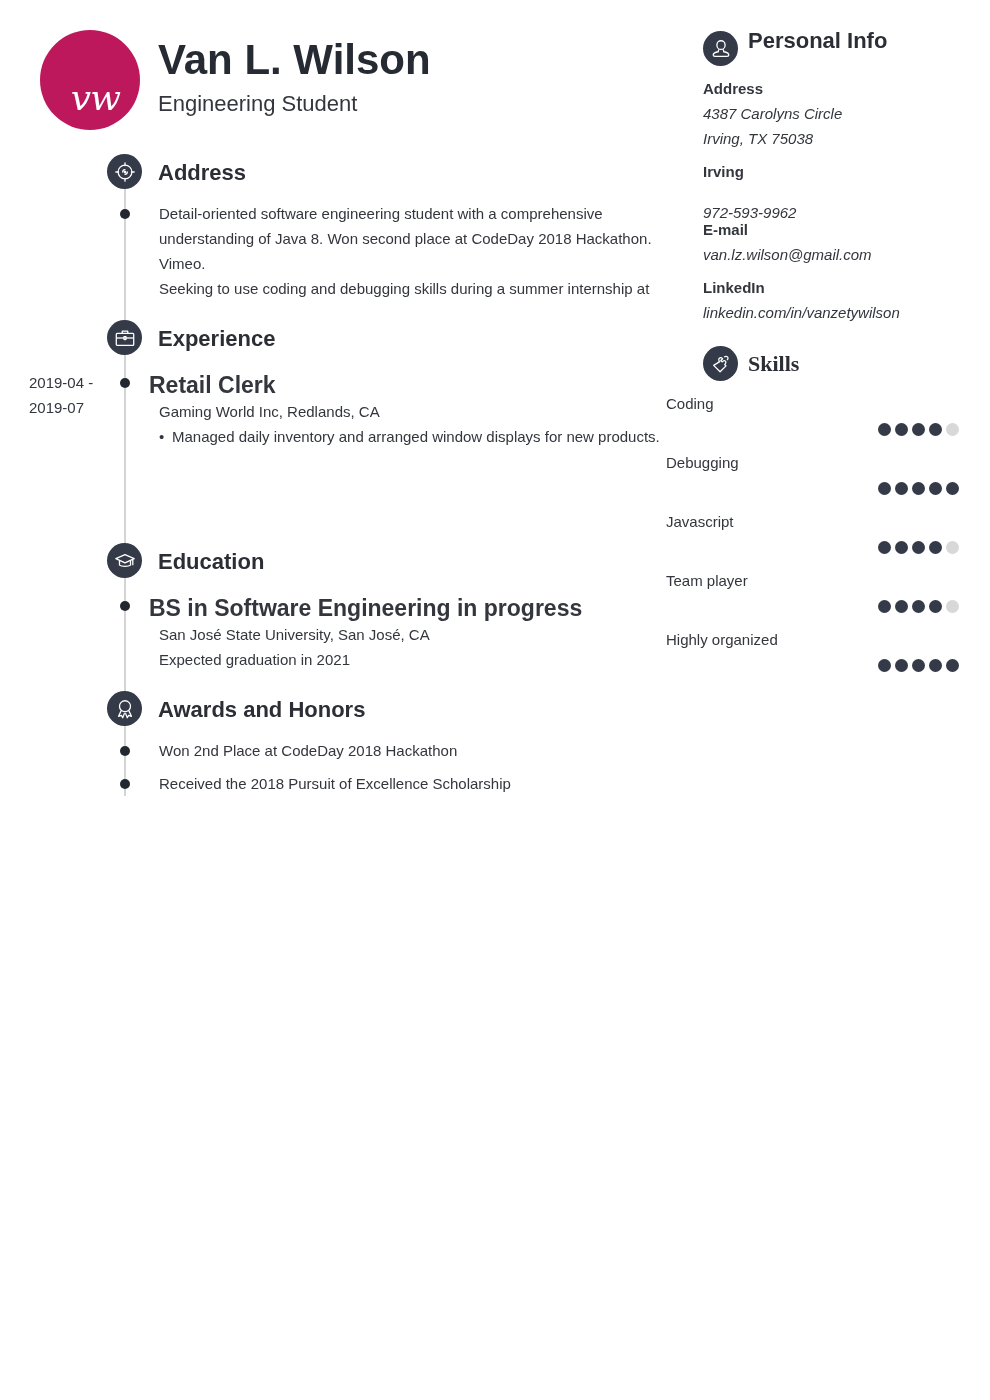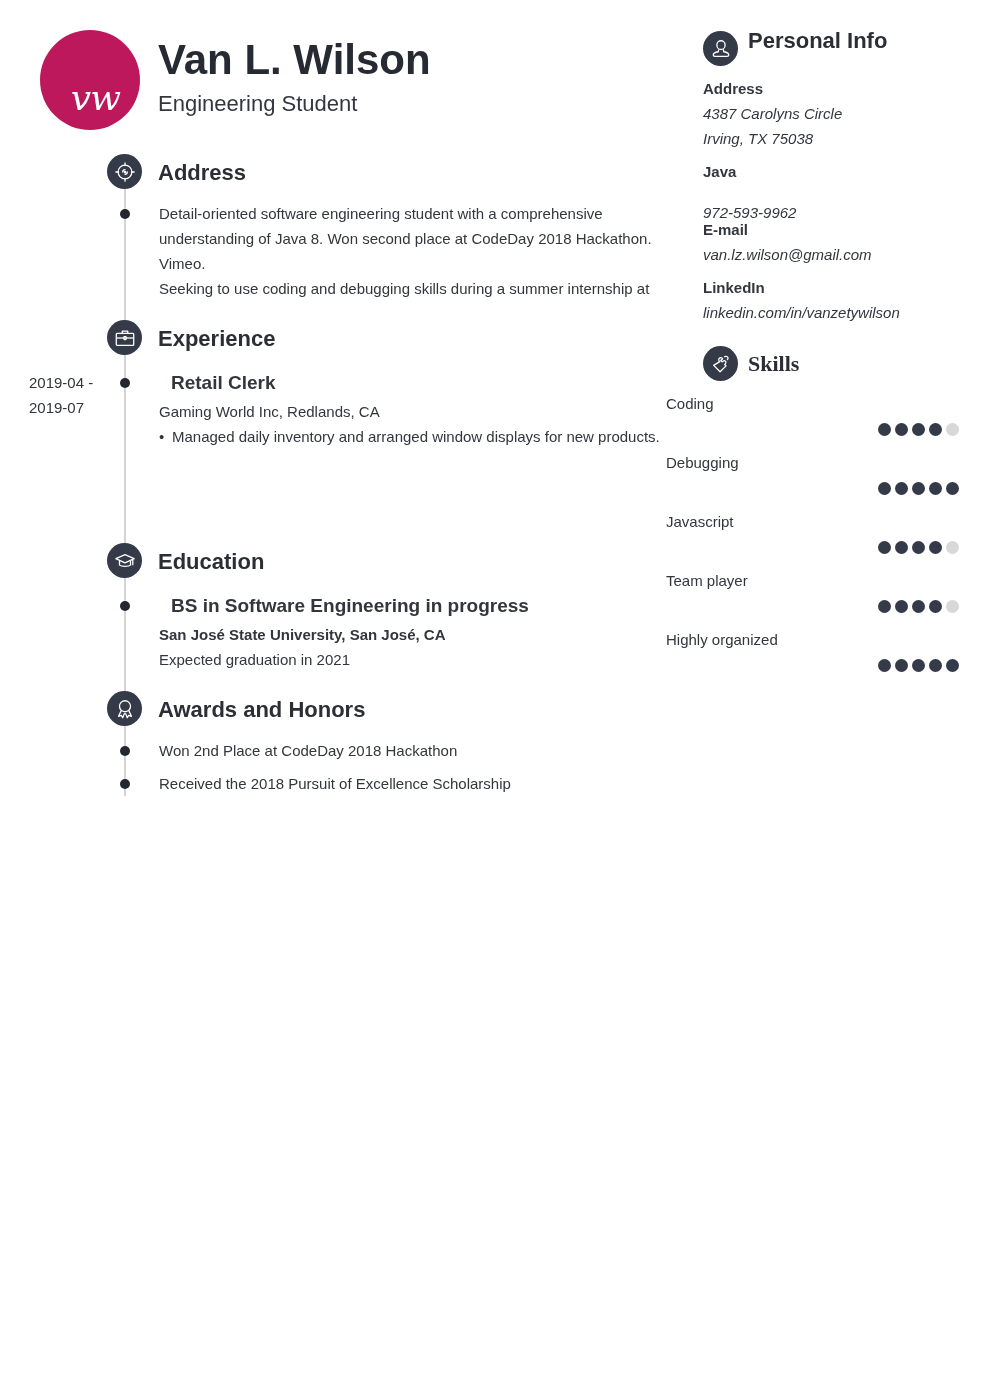--- a/index.html
+++ b/index.html
@@ -15,21 +15,21 @@
   .title { position: absolute; left: 158px; top: 91px; font-size: 22px; color: #33363d; }
 
   
   .vline { position: absolute; left: 124px; top: 188px; width: 2px; height: 608px; background: #d4d4d4; }
   .sec-icon { position: absolute; left: 107px; width: 35px; height: 35px; border-radius: 50%; background: #343a48; display: flex; align-items: center; justify-content: center; }
   .sec-icon svg { width: 22px; height: 22px; }
   .sec-title { position: absolute; left: 158px; font-size: 22px; font-weight: bold; color: #2b2e35; }
   .dot { position: absolute; left: 120px; width: 10px; height: 10px; border-radius: 50%; background: #232730; }
 
   .text { position: absolute; left: 159px; font-size: 15px; line-height: 25px; color: #33363d; }
-  .job-title { position: absolute; left: 171px; font-size: 19px; font-weight: bold; color: #33363d; }
+  .job-title { position: absolute; left: 149px; font-size: 23px; font-weight: bold; color: #33363d; }
   .date { position: absolute; left: 29px; font-size: 15px; line-height: 25px; color: #33363d; }
   .bullets { position: absolute; left: 159px; width: 510px; list-style: none; font-size: 15px; line-height: 25px; color: #33363d; }
   .bullets li { position: relative; padding-left: 13px; }
   .bullets li::before { content: "•"; position: absolute; left: 0; top: 0; }
 
   
   .r-icon { position: absolute; left: 703px; width: 35px; height: 35px; border-radius: 50%; background: #343a48; display: flex; align-items: center; justify-content: center; }
   .r-icon svg { width: 22px; height: 22px; }
   .r-title { position: absolute; left: 748px; font-size: 22px; font-weight: bold; color: #2b2e35; }
   .r-label { position: absolute; left: 703px; font-size: 15px; font-weight: bold; color: #33363d; }
@@ -98,21 +98,21 @@
   <div class="sec-icon" style="top:543px;">
     <svg viewBox="0 0 24 24" fill="none" stroke="#fff" stroke-width="1.4" stroke-linejoin="round" stroke-linecap="round">
       <path d="M2 9.5 12 5l10 4.5-10 4.5z"></path>
       <path d="M6 11.5v5c2 1.8 10 1.8 12 0v-5"></path>
       <line x1="20.5" y1="10.5" x2="20.5" y2="16"></line>
     </svg>
   </div>
   <div class="sec-title" style="top:549px;">Education</div>
   <div class="dot" style="top:601px;"></div>
   <div class="job-title" style="top:595px;">BS in Software Engineering in progress</div>
-  <div class="text" style="top:622px;font-weight:bold;">San José State University, San José, CA</div>
+  <div class="text" style="top:622px;">San José State University, San José, CA</div>
   <div class="text" style="top:647px;">Expected graduation in 2021</div>
 
   <div class="sec-icon" style="top:691px;">
     <svg viewBox="0 0 24 24" fill="none" stroke="#fff" stroke-width="1.4" stroke-linejoin="round">
       <circle cx="12" cy="9" r="6"></circle>
       <path d="M8 13.5 5 20l3-1 1.5 2.5 2-5"></path>
       <path d="M16 13.5 19 20l-3-1-1.5 2.5-2-5"></path>
     </svg>
   </div>
   <div class="sec-title" style="top:697px;">Awards and Honors</div>
@@ -126,21 +126,21 @@
       <path d="M12 3a4.5 4.5 0 0 1 4.5 4.5c0 2.8-2 5-4.5 5s-4.5-2.2-4.5-5A4.5 4.5 0 0 1 12 3z"></path>
       <path d="M9.5 12.5 9 15c-3 .5-5.5 1.8-5.5 3.5 0 1 1 1.5 2 1.5h13c1 0 2-.5 2-1.5 0-1.7-2.5-3-5.5-3.5l-.5-2.5"></path>
     </svg>
   </div>
   <div class="r-title" style="top:28px;text-align:right;">Personal Info</div>
 
   <div class="r-label" style="top:80px;">Address</div>
   <div class="r-value" style="top:101px;">4387 Carolyns Circle</div>
   <div class="r-value" style="top:126px;">Irving, TX 75038</div>
 
-  <div class="r-label" style="top:163px;">Java</div>
+  <div class="r-label" style="top:163px;">Irving</div>
   <div class="r-value" style="top:200px;">972-593-9962</div>
 
   <div class="r-label" style="top:221px;">E-mail</div>
   <div class="r-value" style="top:242px;">van.lz.wilson@gmail.com</div>
 
   <div class="r-label" style="top:279px;">LinkedIn</div>
   <div class="r-value" style="top:300px;">linkedin.com/in/vanzetywilson</div>
 
   <div class="r-icon" style="top:346px;">
     <svg viewBox="0 0 24 24" fill="none" stroke="#fff" stroke-width="1.4" stroke-linejoin="round">

